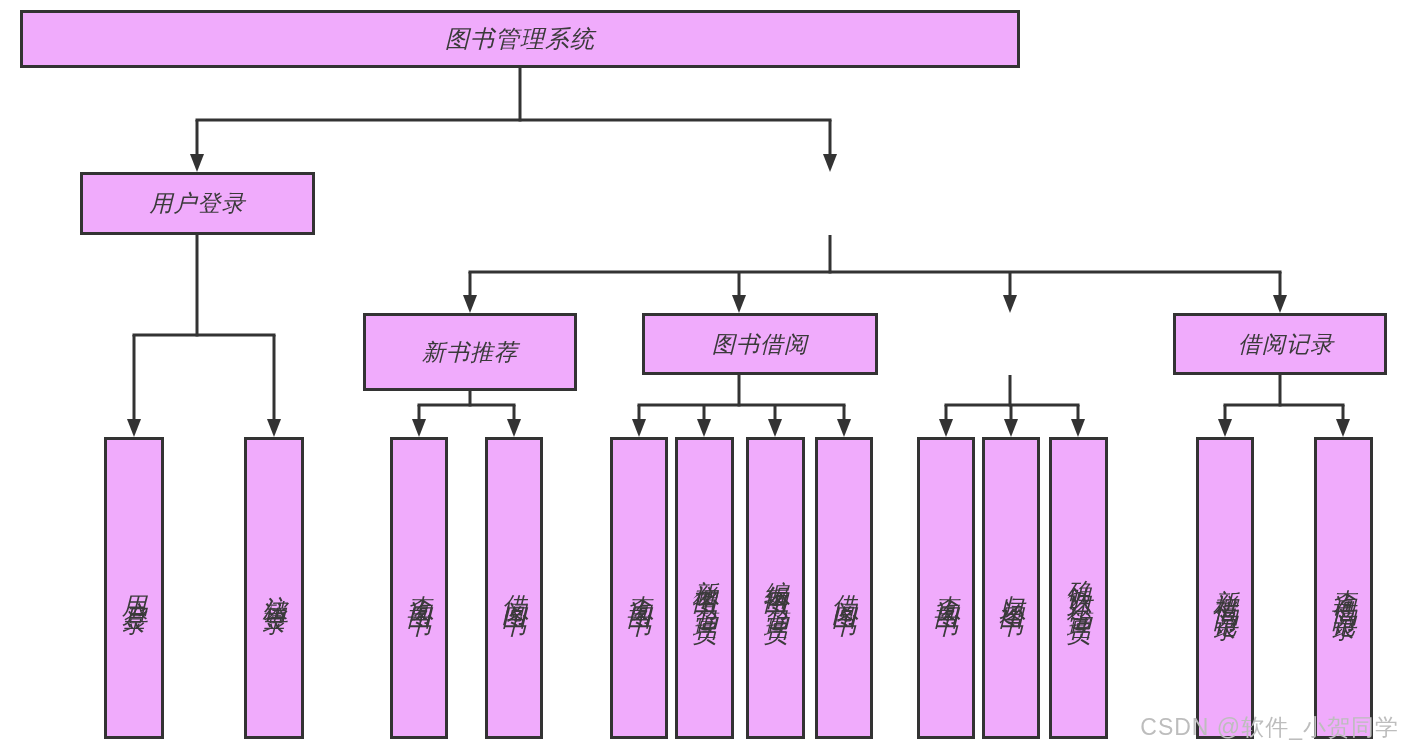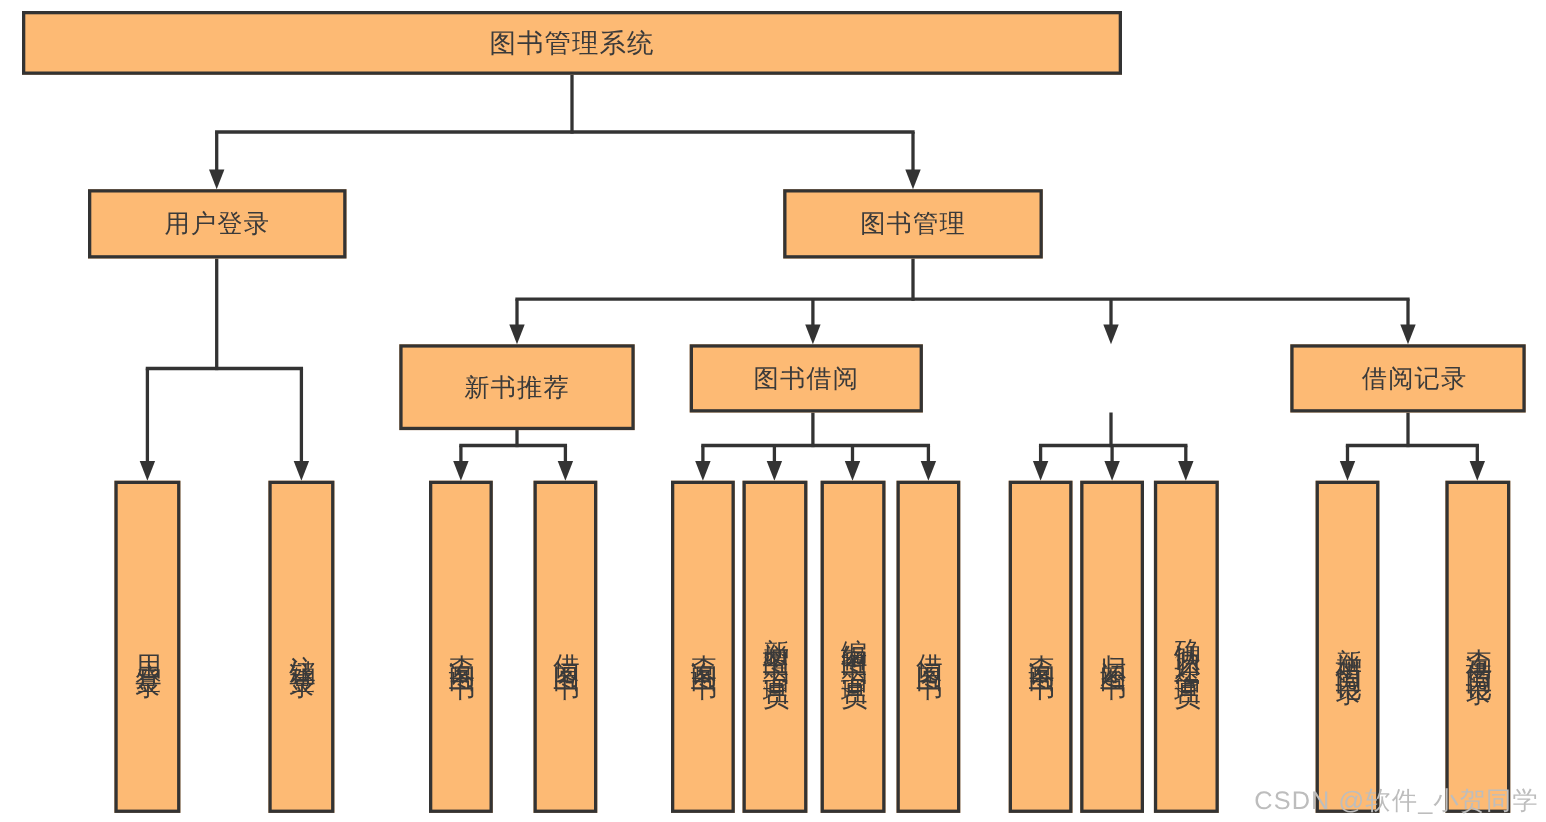--- a/index.html
+++ b/index.html
@@ -14,27 +14,28 @@
   .connectors {
     position: absolute;
     left: 0; top: 0;
     width: 1405px; height: 747px;
   }
   .connectors line { stroke: #333333; stroke-width: 3; }
   .connectors polygon { fill: #333333; }
   .box {
     position: absolute;
     box-sizing: border-box;
-    background: #fdba74;
+    background: #f0abfc;
     border: 3px solid #333333;
     color: #3a3a3a;
     display: flex;
     align-items: center;
     justify-content: center;
     text-align: center;
+    font-style: italic;
   }
   .box.h { font-size: 23px; letter-spacing: 1px; white-space: nowrap; }
   .box.root { font-size: 24px; }
   .box.v {
     writing-mode: vertical-rl;
     text-orientation: mixed;
     font-size: 24px;
     letter-spacing: 6px;
     line-height: 1;
     top: 437px;
@@ -114,24 +115,23 @@
     <line x1="1223.5" y1="405" x2="1344.5" y2="405"></line>
     <line x1="1225" y1="405" x2="1225" y2="421"></line>
       <polygon points="1218,419 1232,419 1225,437"></polygon>
     <line x1="1343" y1="405" x2="1343" y2="421"></line>
       <polygon points="1336,419 1350,419 1343,437"></polygon>
   </svg>
 
   <div class="box h root" style="left:20px; top:10px; width:1000px; height:58px;">图书管理系统</div>
 
   <div class="box h" style="left:80px; top:172px; width:235px; height:63px;">用户登录</div>
-  <div class="box h" style="left:712px; top:172px; width:236px; height:63px;">图书管理</div>
 
   <div class="box h" style="left:363px; top:313px; width:214px; height:78px;">新书推荐</div>
-  <div class="box h" style="left:627px; top:313px; width:212px; height:62px;">图书借阅</div>
+  <div class="box h" style="left:642px; top:313px; width:236px; height:62px;">图书借阅</div>
   <div class="box h" style="left:1173px; top:313px; width:214px; height:62px;padding-left:12px;">借阅记录</div>
 
   <div class="box v" style="left:104px; width:60px;">用户登录</div>
   <div class="box v" style="left:244px; width:60px;">注销登录</div>
 
   <div class="box v" style="left:390px; width:58px;">查询图书</div>
   <div class="box v" style="left:485px; width:58px;">借阅图书</div>
 
   <div class="box v" style="left:610px; width:58px;">查询图书</div>
   <div class="box v" style="left:675px; width:59px;">新增图书（管理员）</div>

